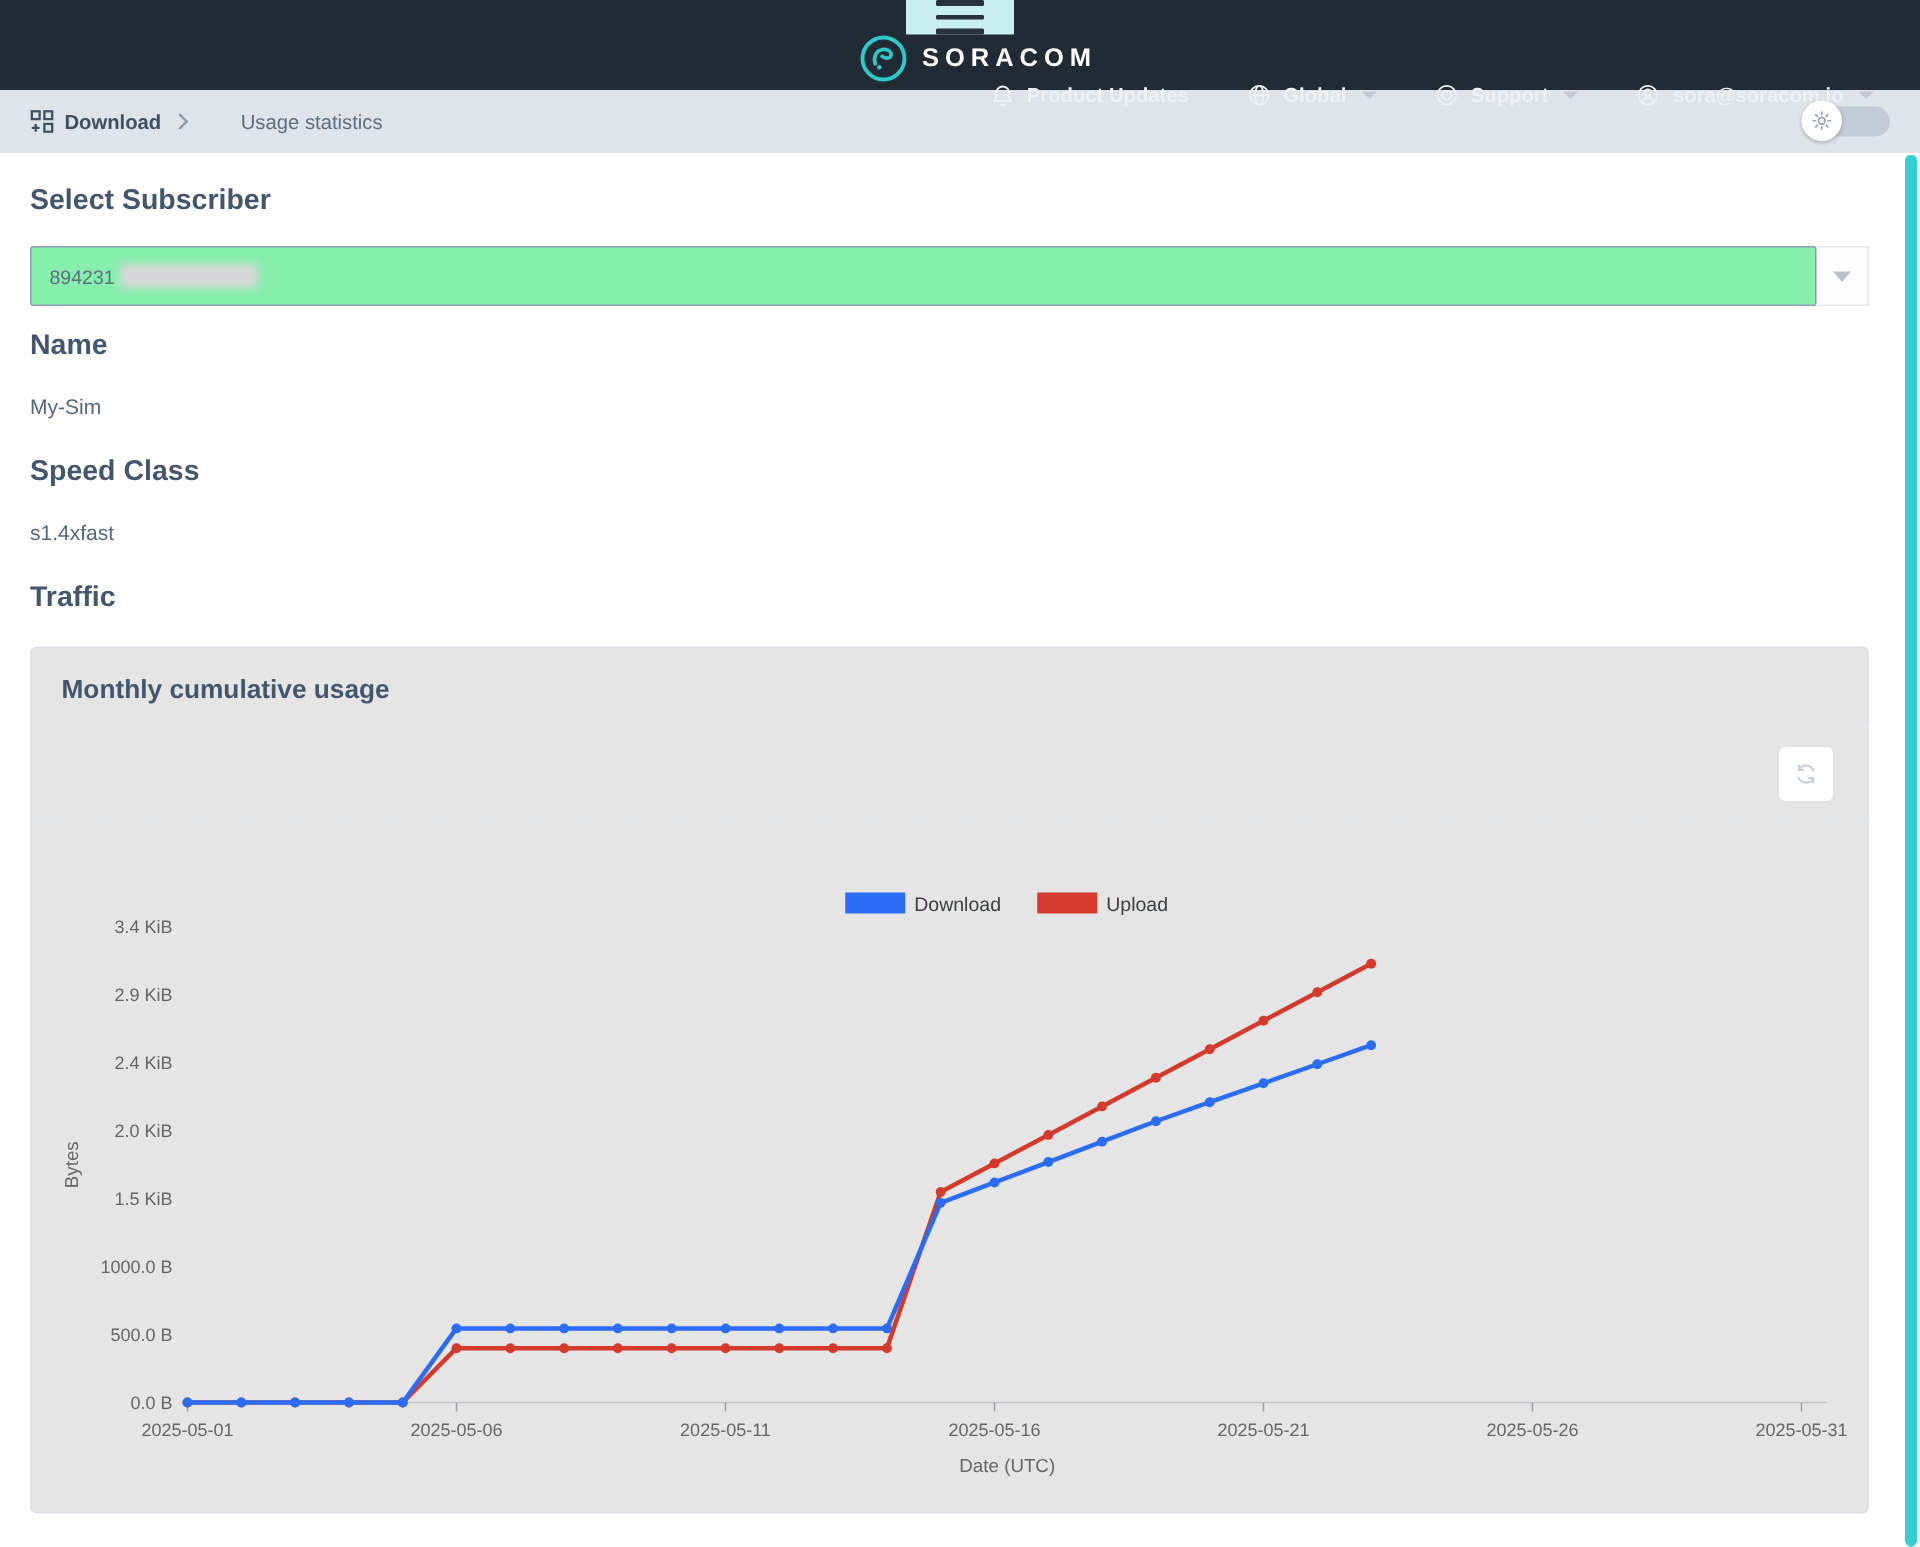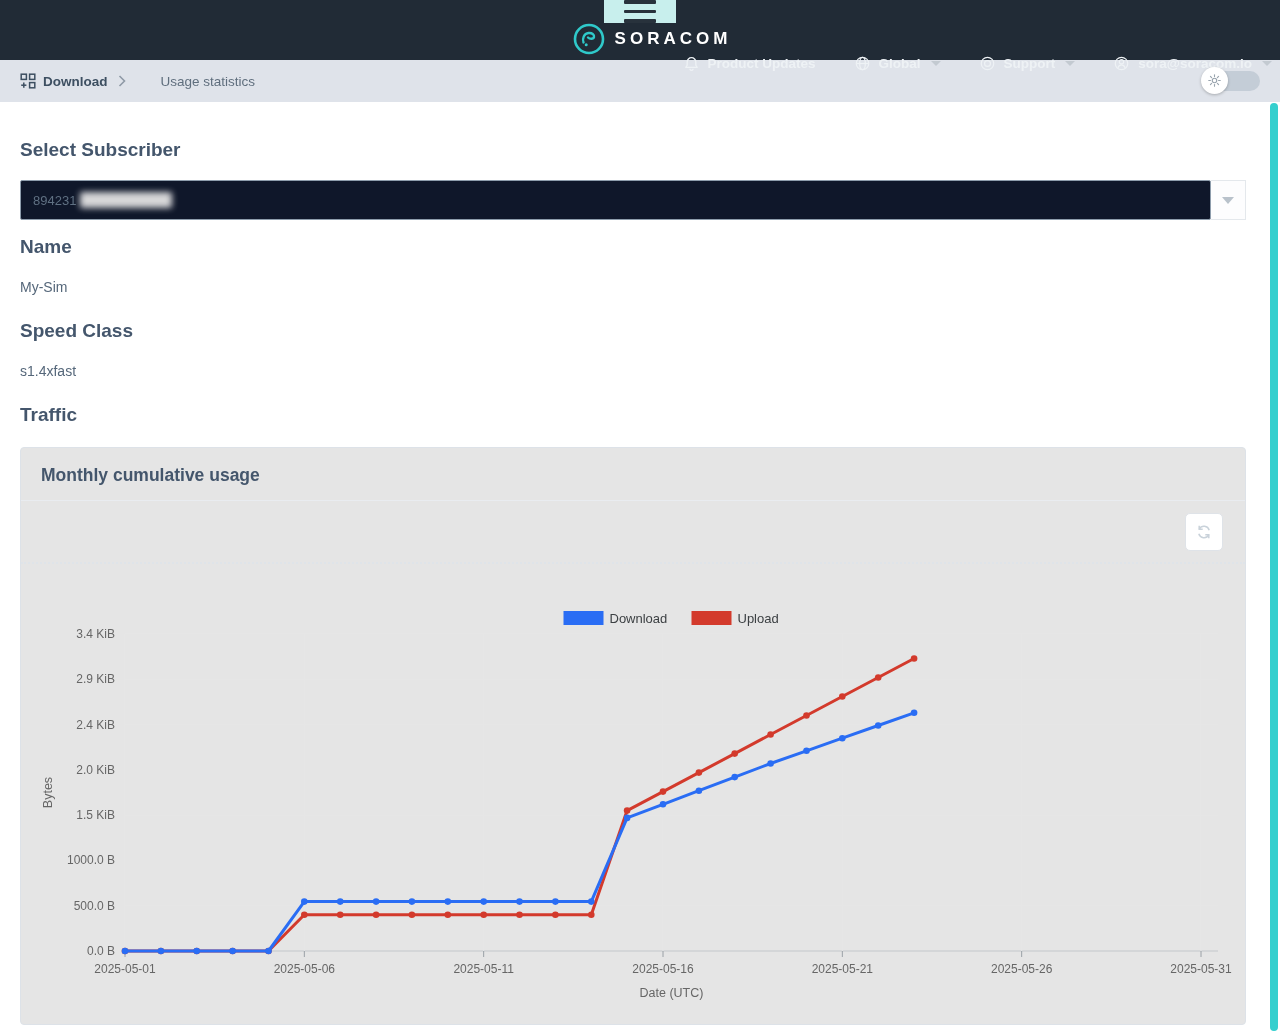--- a/index.html
+++ b/index.html
@@ -6,21 +6,21 @@
   html,body { width:1280px; height:1031px; overflow:hidden; background:#fff;
     font-family:"Liberation Sans", sans-serif; }
 
   
   .navbar { height:60px; background:#212b36; display:flex; align-items:center;flex-direction:column; }
   .hamburger { width:72px; height:60px; background:#c8efed; display:flex; flex-direction:column;
     justify-content:center; align-items:center; gap:6px; cursor:pointer; border:0; }
   .hamburger span { display:block; width:32px; height:3.5px; background:#28323c; border-radius:1px; }
   .brand { display:flex; align-items:center; gap:10px; margin-left:24px; }
   .brand-text { color:#fff; font-size:17px; font-weight:bold; letter-spacing:4px; }
-  .nav-right { margin-left:auto; display:flex; align-items:center; gap:38px; padding-right:8px; }
+  .nav-right { margin-left:auto; display:flex; align-items:center; gap:38px; padding-right:31px; }
   .nav-item { display:flex; align-items:center; gap:8px; color:#eef2f5; font-size:13.5px;
     font-weight:600; cursor:pointer; }
   .caret { width:0; height:0; border-left:5px solid transparent; border-right:5px solid transparent;
     border-top:5px solid #c3cad1; margin-left:2px; }
 
   
   .breadcrumb-bar { height:42px; background:#dfe3ea; display:flex; align-items:center;
     padding:0 20px; }
   .crumb-dash { display:flex; align-items:center; gap:7px; color:#3d4f61; font-size:13.5px;
     font-weight:600; cursor:pointer; }
@@ -28,26 +28,26 @@
   .crumb-current { color:#5f6e7d; font-size:13.5px;padding-left:25px; }
   .toggle { margin-left:auto; width:58px; height:20px; background:#c4cdd7; border-radius:10px;
     position:relative; cursor:pointer; }
   .toggle .knob { position:absolute; left:-1px; top:-4px; width:27px; height:27px; background:#fff;
     border-radius:50%; box-shadow:0 1px 3px rgba(0,0,0,.25); display:flex; align-items:center;
     justify-content:center; }
 
   
   .content { padding:0 34px 0 20px; }
   h2.sec { color:#44566c; font-size:19px; font-weight:bold; }
-  .sec-subscriber { margin-top:37px; }
+  .sec-subscriber { margin-top:21px; }
   .combo { margin-top:19px; display:flex; align-items:stretch; height:40px; }
   .combo-input-wrap { position:relative; flex:1; }
   .combo-input-wrap input { width:100%; height:40px; border:1px solid #8e9dac; border-radius:2px;
     padding:0 12px; font-size:13px; color:#5f7082; font-family:"Liberation Sans",sans-serif;
-    outline:none; background:#0f172a; }
+    outline:none; background:#86efac; }
   .redact { position:absolute; left:60px; top:12px; width:92px; height:16px; background:#d7d7d9;
     border-radius:2px; filter:blur(3px); pointer-events:none; }
   .combo-toggle { width:35px; height:40px; border:1px solid #e4e8ec; border-left:none; background:#fdfdfe;
     display:flex; align-items:center; justify-content:center; cursor:pointer; }
   .combo-toggle .tri { width:0; height:0; border-left:6px solid transparent;
     border-right:6px solid transparent; border-top:7px solid #b9c2cb; }
 
   .sec-name { margin-top:16px; }
   .val { margin-top:21px; color:#55677a; font-size:14px; }
   .sec-speed { margin-top:25px; }

